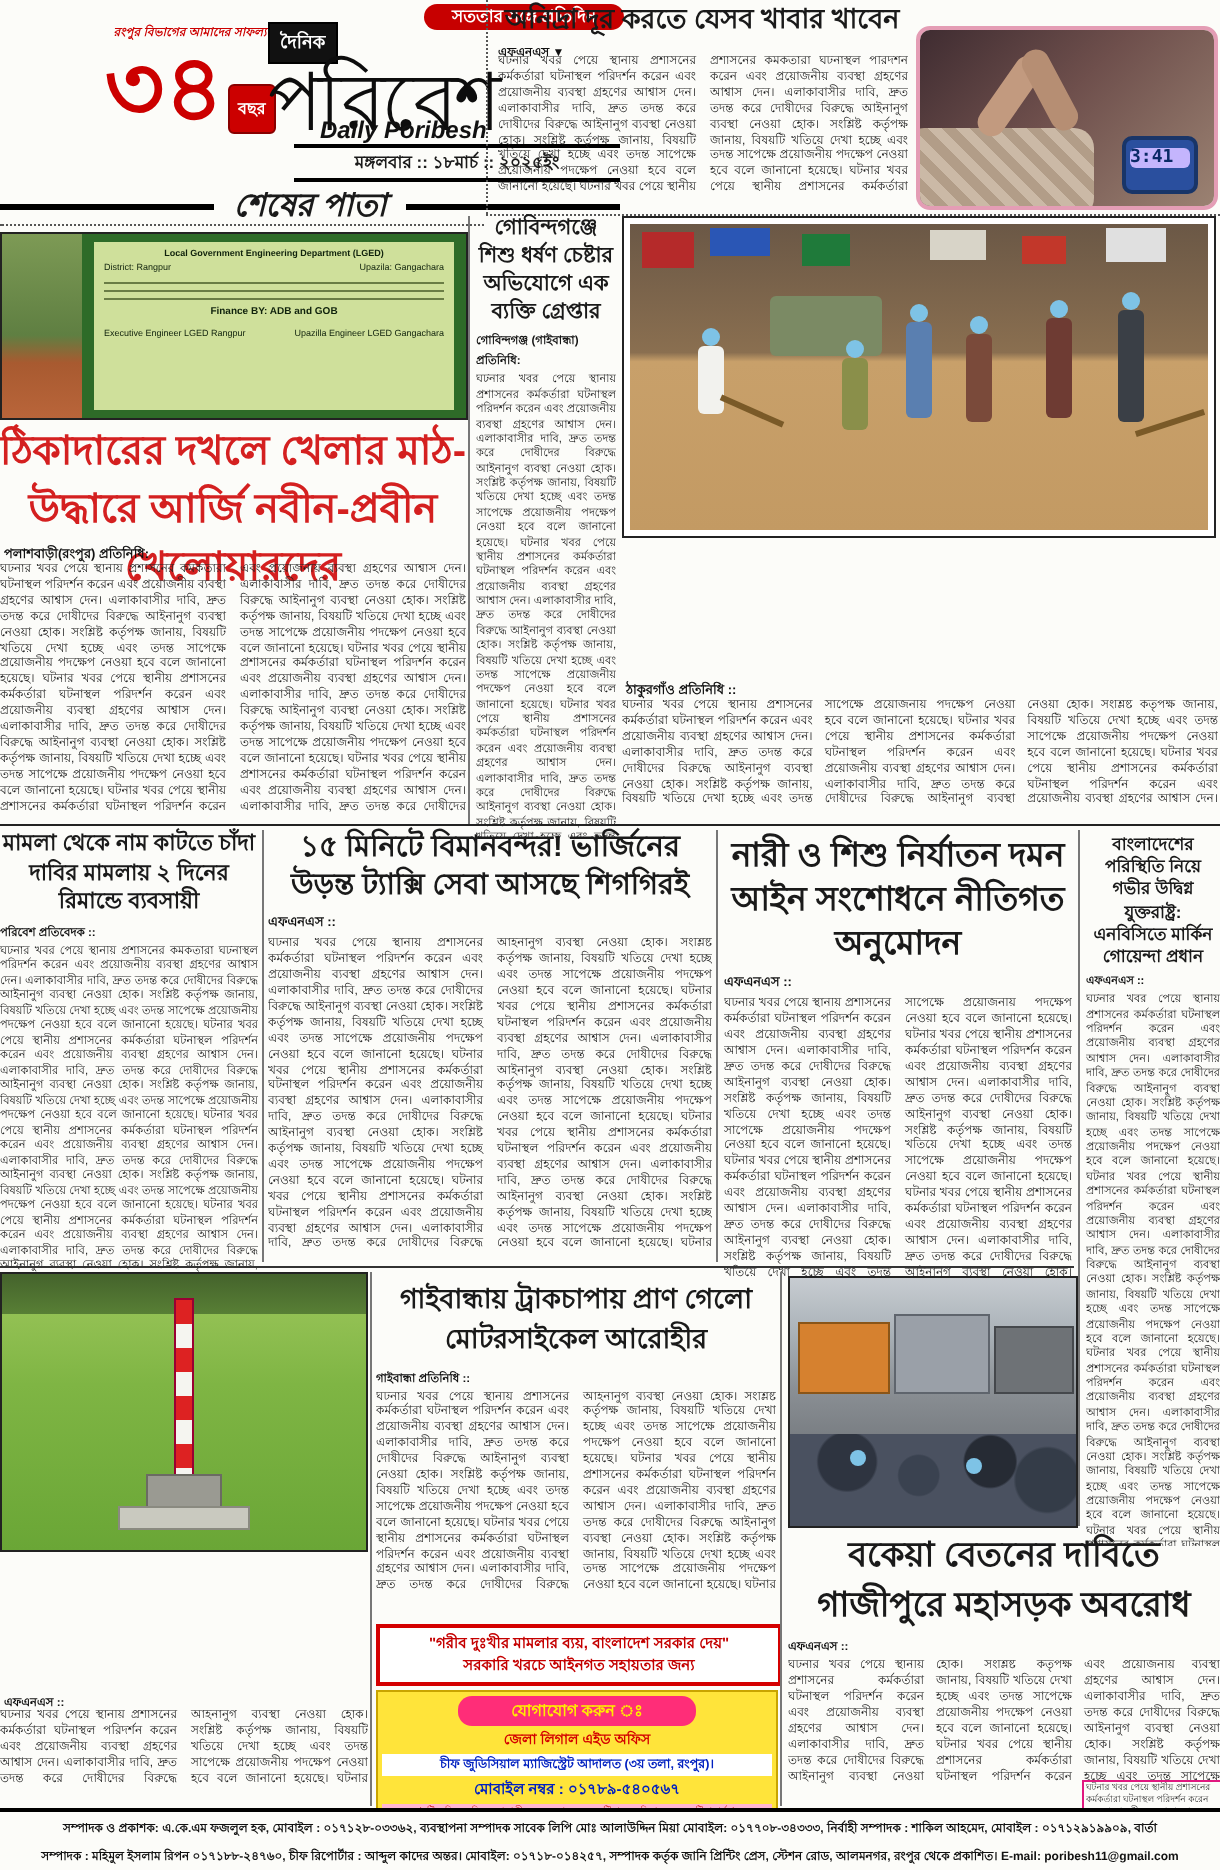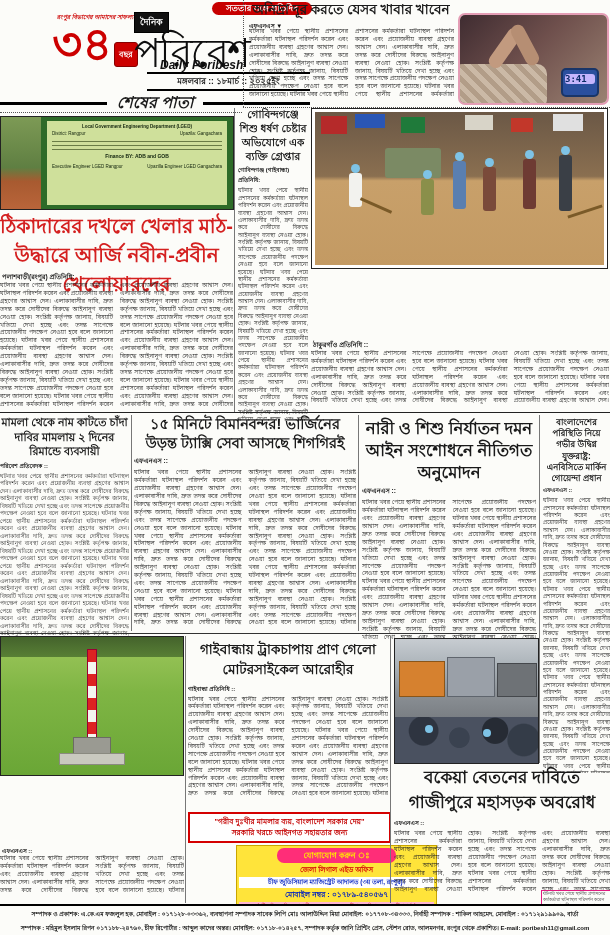--- a/index.html
+++ b/index.html
@@ -35,21 +35,21 @@
   .photo{border:1px solid #222;background:#ddd;overflow:hidden;}
   .photo-pad{padding:3px;background:#fff;}
   .scene{position:relative;width:100%;height:100%;overflow:hidden;}
   .person{position:absolute;}
   .p-head{width:9px;height:9px;border-radius:50%;background:#7ec3e6;margin:0 auto;}
   .p-body{width:13px;height:26px;border-radius:3px;margin:0 auto;}
 
   
   .ad-red-box{border:2px solid #d40000;background:#fff;color:#c40000;font-weight:bold;font-size:7.5px;
               text-align:center;line-height:1.5;padding:2px 1px;}
-  .ad-yellow{background:#ffe43a;border:1px solid #c9a400;text-align:center;overflow:hidden;margin-left:48px;}
+  .ad-yellow{background:#ffe43a;border:1px solid #c9a400;text-align:center;overflow:hidden;}
   .ad-contact{background:#ff2d78;color:#ffec00;font-weight:bold;font-size:8px;border-radius:7px;
               margin:2px 40px 1px;padding:1px 0;}
   .ad-office{color:#d40000;font-weight:bold;font-size:7px;}
   .ad-court{color:#0020c0;font-weight:bold;font-size:6.3px;background:#fff;margin:1px 2px;}
   .ad-mobile{color:#0020c0;font-weight:bold;font-size:7.5px;}
   .ad-hours{color:#c40000;font-size:4.6px;background:#ffb6d2;margin:1px 2px;}
 
   .footer-line{font-size:6px;font-weight:bold;color:#111;text-align:center;white-space:nowrap;overflow:hidden;}
 
   .board-text{font-size:4.5px;color:#10220c;line-height:1.5;}

